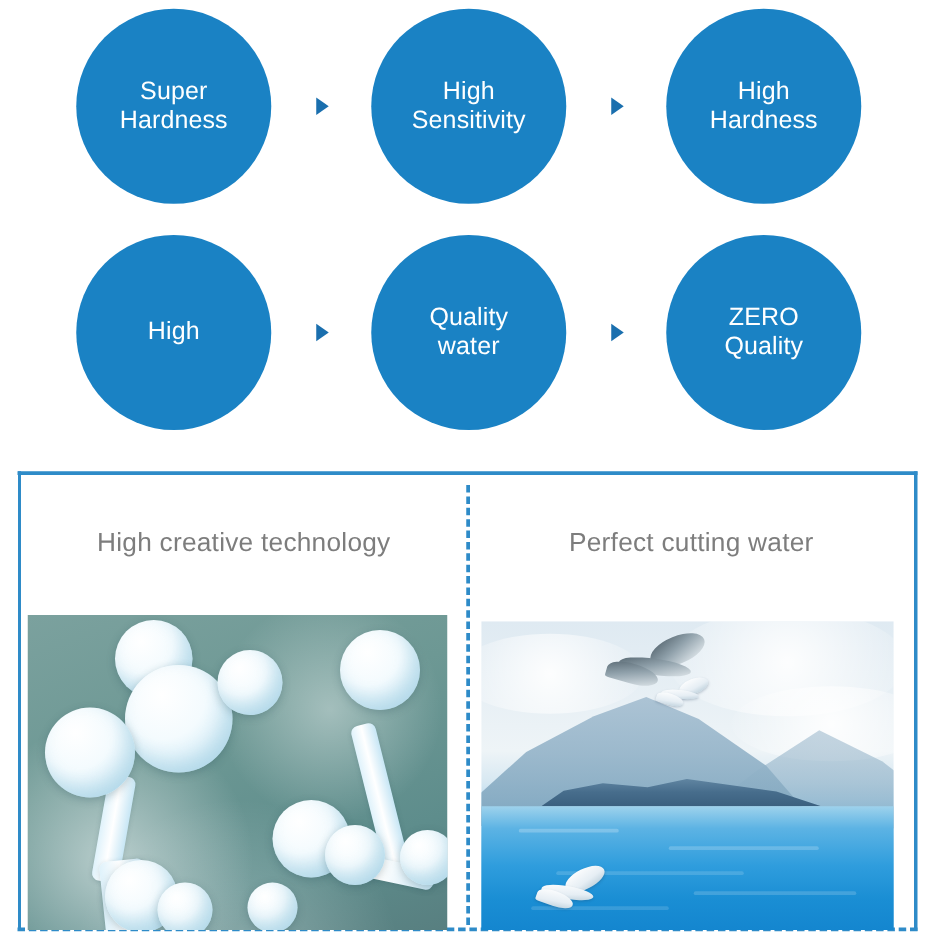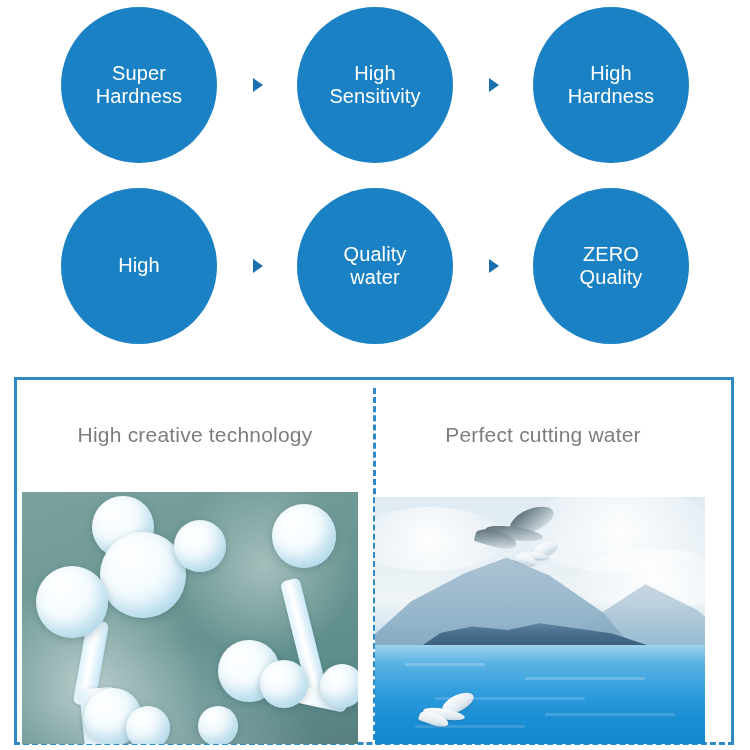--- a/index.html
+++ b/index.html
@@ -95,21 +95,21 @@
     border-left: 3px dashed #2e8bc8;
   }
 
   .showcase-cell {
     position: absolute;
     top: 0;
     width: 356px;
     height: 362px;
   }
   #showcase-cell-left  { left: 0; }
-  #showcase-cell-right { left: 348px; }
+  #showcase-cell-right { left: 358px; }
 
   .cell-caption {
     position: absolute;
     top: 43px;
     width: 100%;
     text-align: center;
     font-size: 21px;
     color: #7d7d7d;
     letter-spacing: 0.2px;
     white-space: nowrap;

